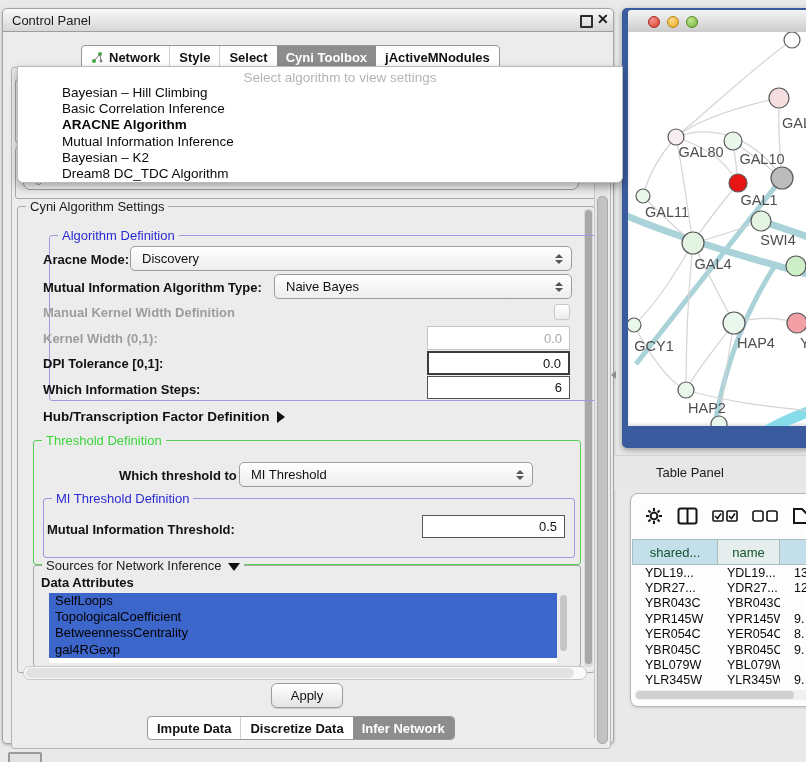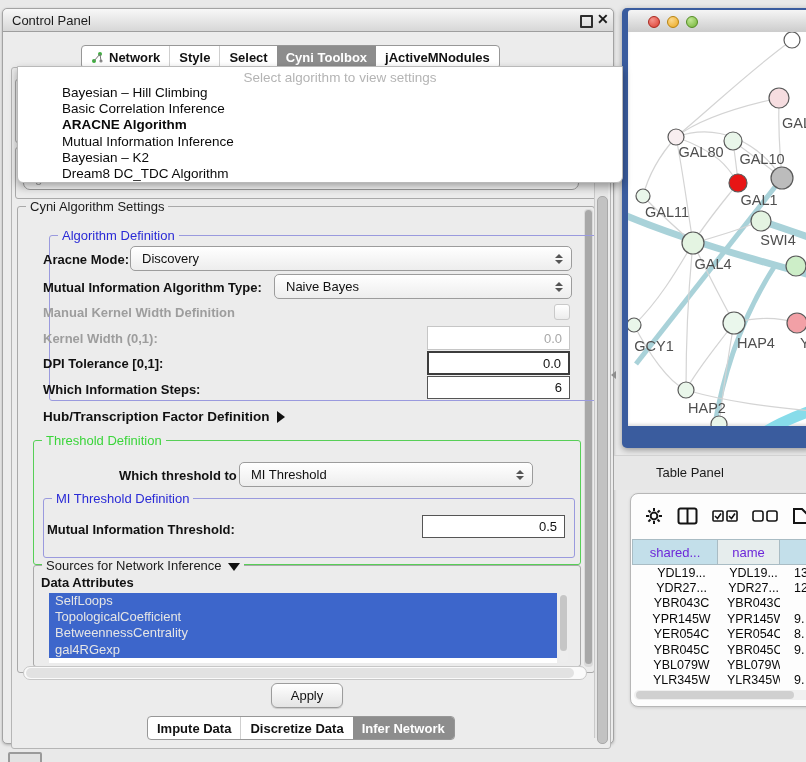--- a/index.html
+++ b/index.html
@@ -77,21 +77,21 @@
   .vscroll{background:#dadada;border-radius:4px;}
   .vscroll .thumb{position:absolute;left:1px;right:1px;background:#a8a8a8;border-radius:4px;}
   .hpill{background:#fafafa;border:1px solid #c7c7c7;border-radius:7px;}
   .hpill .thumb{position:absolute;top:1px;bottom:1px;background:#e2e2e2;border-radius:6px;}
   .outer-scroll{left:593px;top:60px;width:13px;height:676px;background:#e6e6e6;border-left:1px solid #c9c9c9;}
   .outer-scroll .th{position:absolute;left:2px;width:9px;top:128px;height:546px;
     background:#c2c2c2;border:1px solid #a9a9a9;border-radius:5px;}
 
   
   .attr-list{background:#fff;overflow:hidden;}
-  .attr-item{background:#3d66cb;color:#e5e5e5;font-size:13px;line-height:16.2px;
+  .attr-item{background:#3d66cb;color:#000000;font-size:13px;line-height:16.2px;
     padding-left:6px;white-space:nowrap;}
 
   .apply-btn{left:268px;top:674px;width:70px;height:23px;border:1px solid #9c9c9c;
     border-radius:6px;background:linear-gradient(#ffffff,#e4e4e4);
     display:flex;align-items:center;justify-content:center;font-size:13px;color:#111;
     box-shadow:0 1px 1px rgba(0,0,0,.15);}
 
   .tri-right{display:inline-block;width:0;height:0;border-top:6px solid transparent;
     border-bottom:6px solid transparent;border-left:8px solid #111;margin-left:7px;
     vertical-align:middle;}
@@ -116,27 +116,27 @@
 
   
   .tp-header-band{left:614px;top:455px;width:192px;height:34px;background:#e7e7e7;
     border-top:1px solid #d2d2d2;}
   .tp-title{left:23px;top:9px;font-size:13px;color:#1b1b1b;margin-left:19px;}
   .tbl-window{left:630px;top:493px;width:190px;height:212px;background:#fdfdfd;
     border:1px solid #b7b7b7;border-radius:8px;box-shadow:0 1px 3px rgba(0,0,0,.12);overflow:hidden;}
   .tbl-toolbar{left:0;top:0;right:0;height:44px;display:flex;align-items:center;gap:14px;
     padding-left:14px;}
   .tbl-head{display:flex;position:absolute;left:1px;top:45px;height:26px;width:220px;}
-  .th-cell{display:flex;align-items:center;justify-content:center;font-size:13px;color:#6d28d9;
+  .th-cell{display:flex;align-items:center;justify-content:center;font-size:13px;color:#14532d;
     border:1px solid #a9bcc4;border-left:none;box-sizing:border-box;background:#c3dfea;}
   .th-cell:first-child{border-left:1px solid #a9bcc4;}
   .th-cell.mid{background:#e6eded;}
   .tbl-rows{position:absolute;left:1px;top:71px;width:220px;}
   .tbl-row{display:flex;height:15.4px;align-items:center;}
-  .td{font-size:12.5px;color:#090909;white-space:nowrap;overflow:hidden;text-align:center;}
+  .td{font-size:12.5px;color:#090909;white-space:nowrap;overflow:hidden;}
   .td.c1{width:86px;padding-left:13px;box-sizing:border-box;}
   .td.c2{width:62px;padding-left:9px;box-sizing:border-box;}
   .td.c3{width:40px;text-align:left;padding-left:14px;box-sizing:border-box;}
   .tbl-hscroll{position:absolute;left:3px;bottom:6px;width:176px;height:10px;
     background:#f0f0f0;border-radius:5px;}
   .tbl-hscroll .thumb{position:absolute;left:2px;top:1px;height:8px;width:158px;
     background:#d0d0d0;border-radius:4px;}
 
   .icon-btn{display:flex;align-items:center;justify-content:center;}
 

